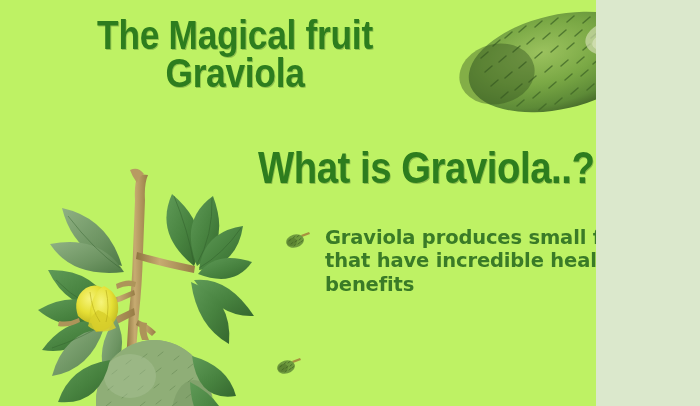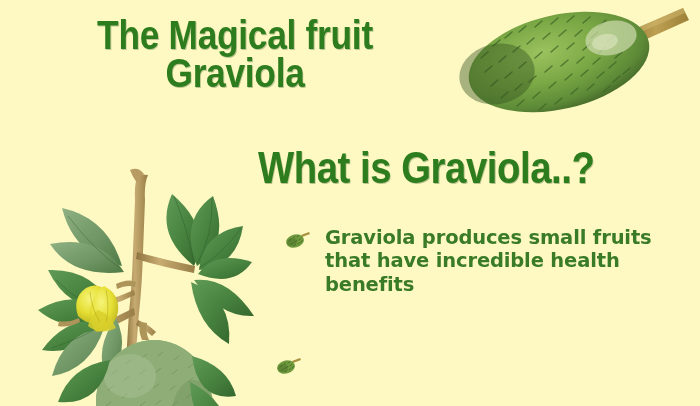--- a/index.html
+++ b/index.html
@@ -9,23 +9,23 @@
   body {
     width: 700px;
     height: 406px;
     overflow: hidden;
     background: #dbe8cc;
     font-family: "Liberation Sans", sans-serif;
   }
 
   #poster {
     position: relative;
-    width: 700px;
+    width: 596px;
     height: 406px;
-    background: #fef9c3;
+    background: #bef264;
     overflow: hidden;
   }
 
   
   .title-block {
     position: absolute;
     left: 30px;
     top: 16px;
     width: 410px;
     text-align: center;

